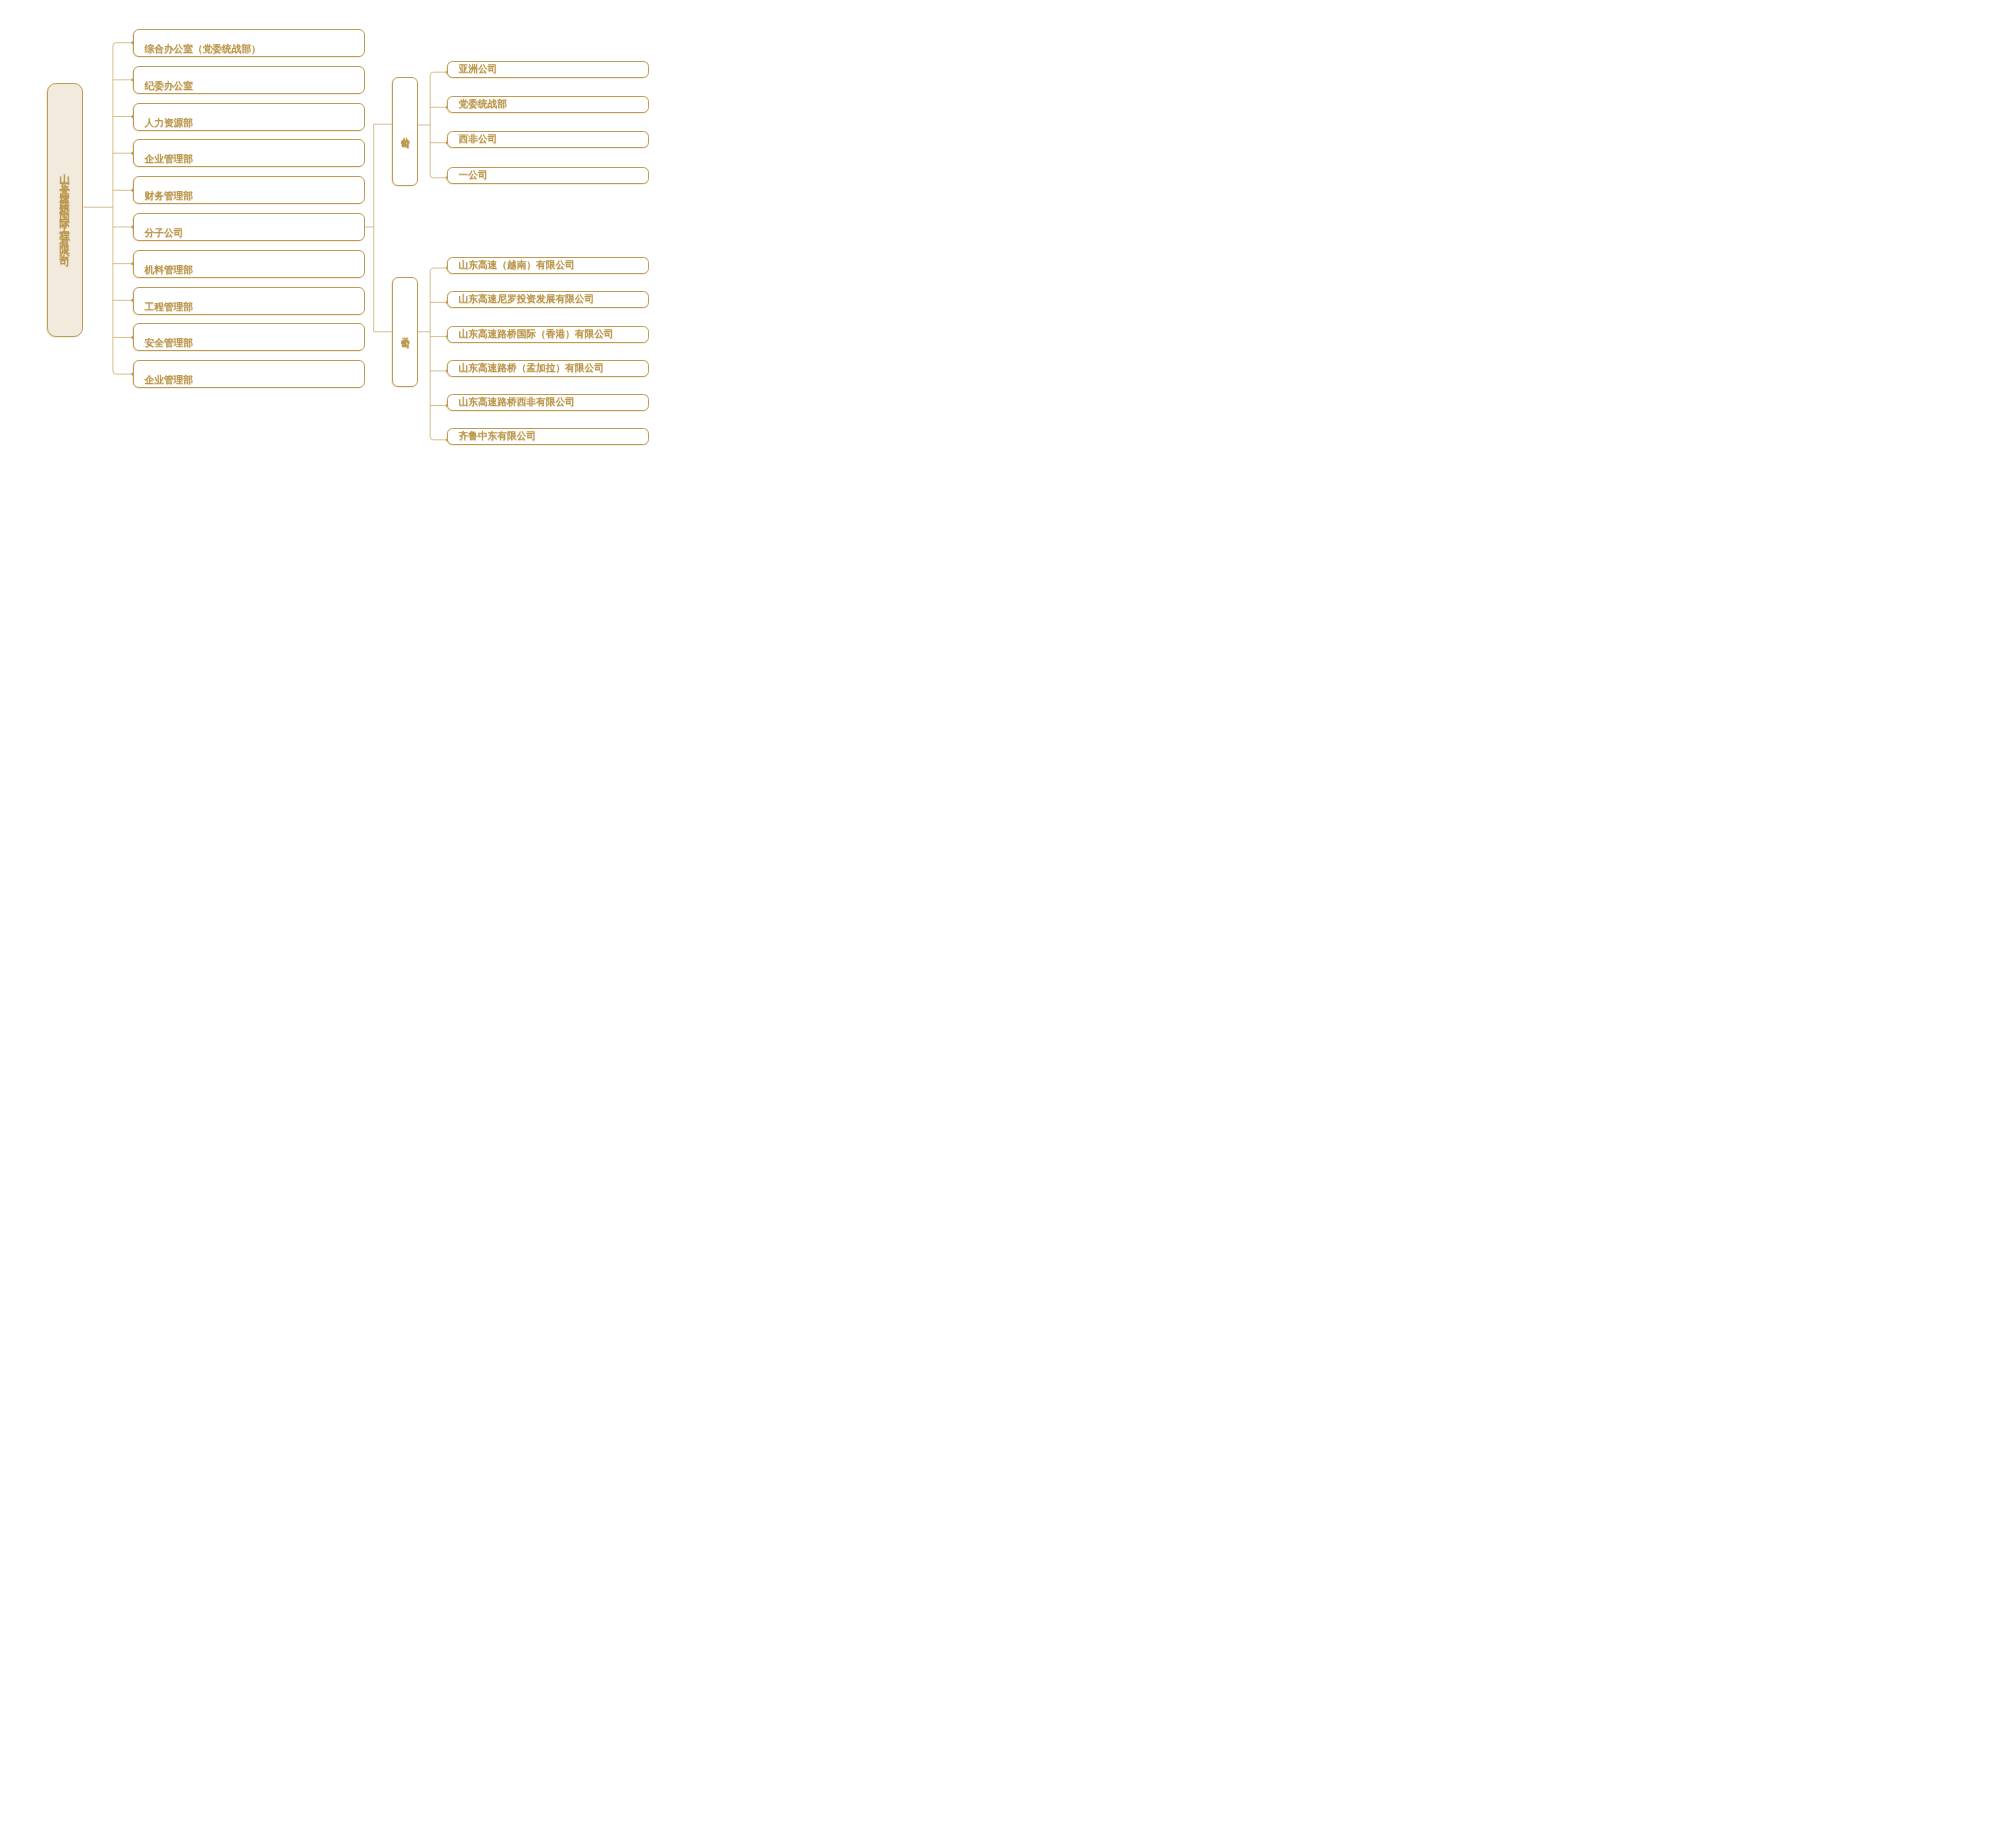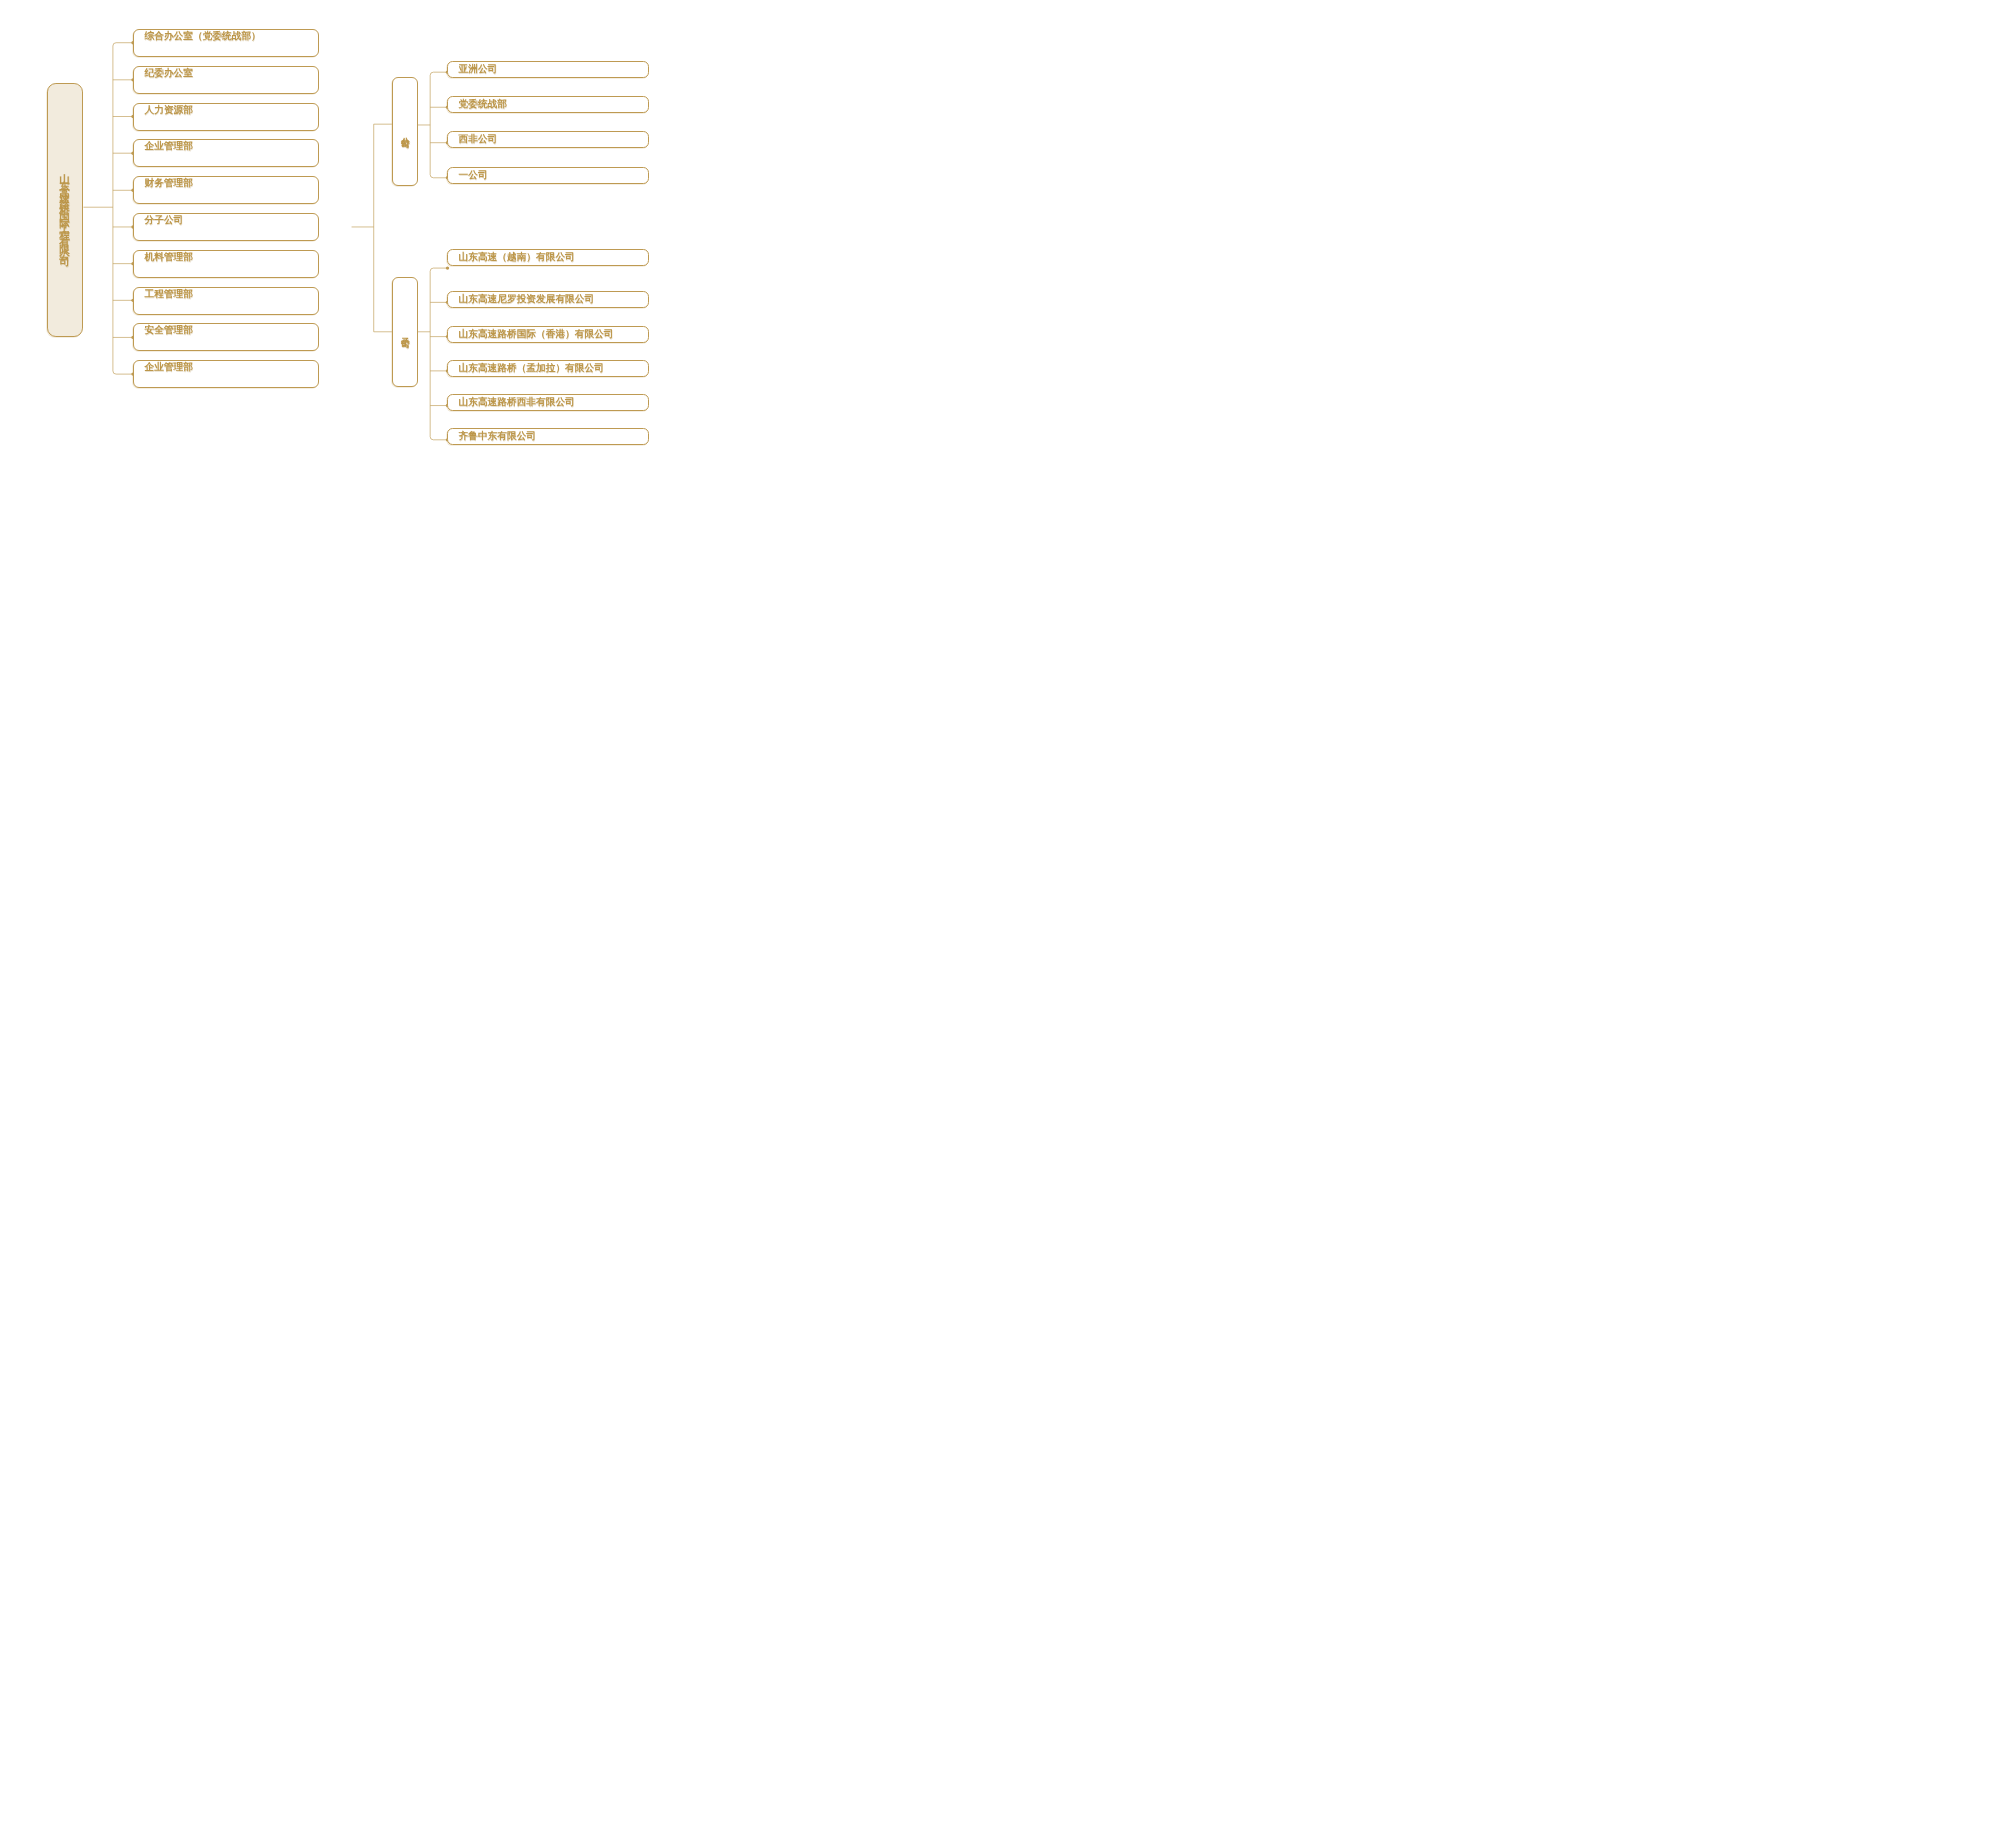--- a/index.html
+++ b/index.html
@@ -28,23 +28,23 @@
   .vtext{
     writing-mode:vertical-rl;
     text-orientation:upright;
     color:#BC9649;
     font-weight:600;
     text-shadow:0.4px 0.8px 0 rgba(150,112,40,0.22);
     white-space:nowrap;
   }
   .root .vtext{font-size:10.5px;letter-spacing:6.4px;}
   .dept{
-    left:133px;width:186px;height:28px;
+    left:133px;width:232px;height:28px;
     border-radius:6px;
-    display:flex;align-items:flex-start;
+    display:flex;align-items:flex-end;
   }
   .dept .lbl, .child .lbl{
     color:#BC9649;
     font-weight:600;
     font-size:9.7px;
     padding-left:10.5px;
     text-shadow:0.4px 0.8px 0 rgba(150,112,40,0.22);
     white-space:nowrap;
   }
   .group{
@@ -166,21 +166,21 @@
   <div class="node child" style="top:131px">
       <span class="lbl">西非公司</span>
     </div>
   <div class="node child" style="top:167px">
       <span class="lbl">一公司</span>
     </div>
 
   <div class="node group group-sub">
     <span class="vtext">子公司</span>
   </div>
-  <div class="node child" style="top:249px">
+  <div class="node child" style="top:257px">
       <span class="lbl">山东高速（越南）有限公司</span>
     </div>
   <div class="node child" style="top:291px">
       <span class="lbl">山东高速尼罗投资发展有限公司</span>
     </div>
   <div class="node child" style="top:326px">
       <span class="lbl">山东高速路桥国际（香港）有限公司</span>
     </div>
   <div class="node child" style="top:360px">
       <span class="lbl">山东高速路桥（孟加拉）有限公司</span>

